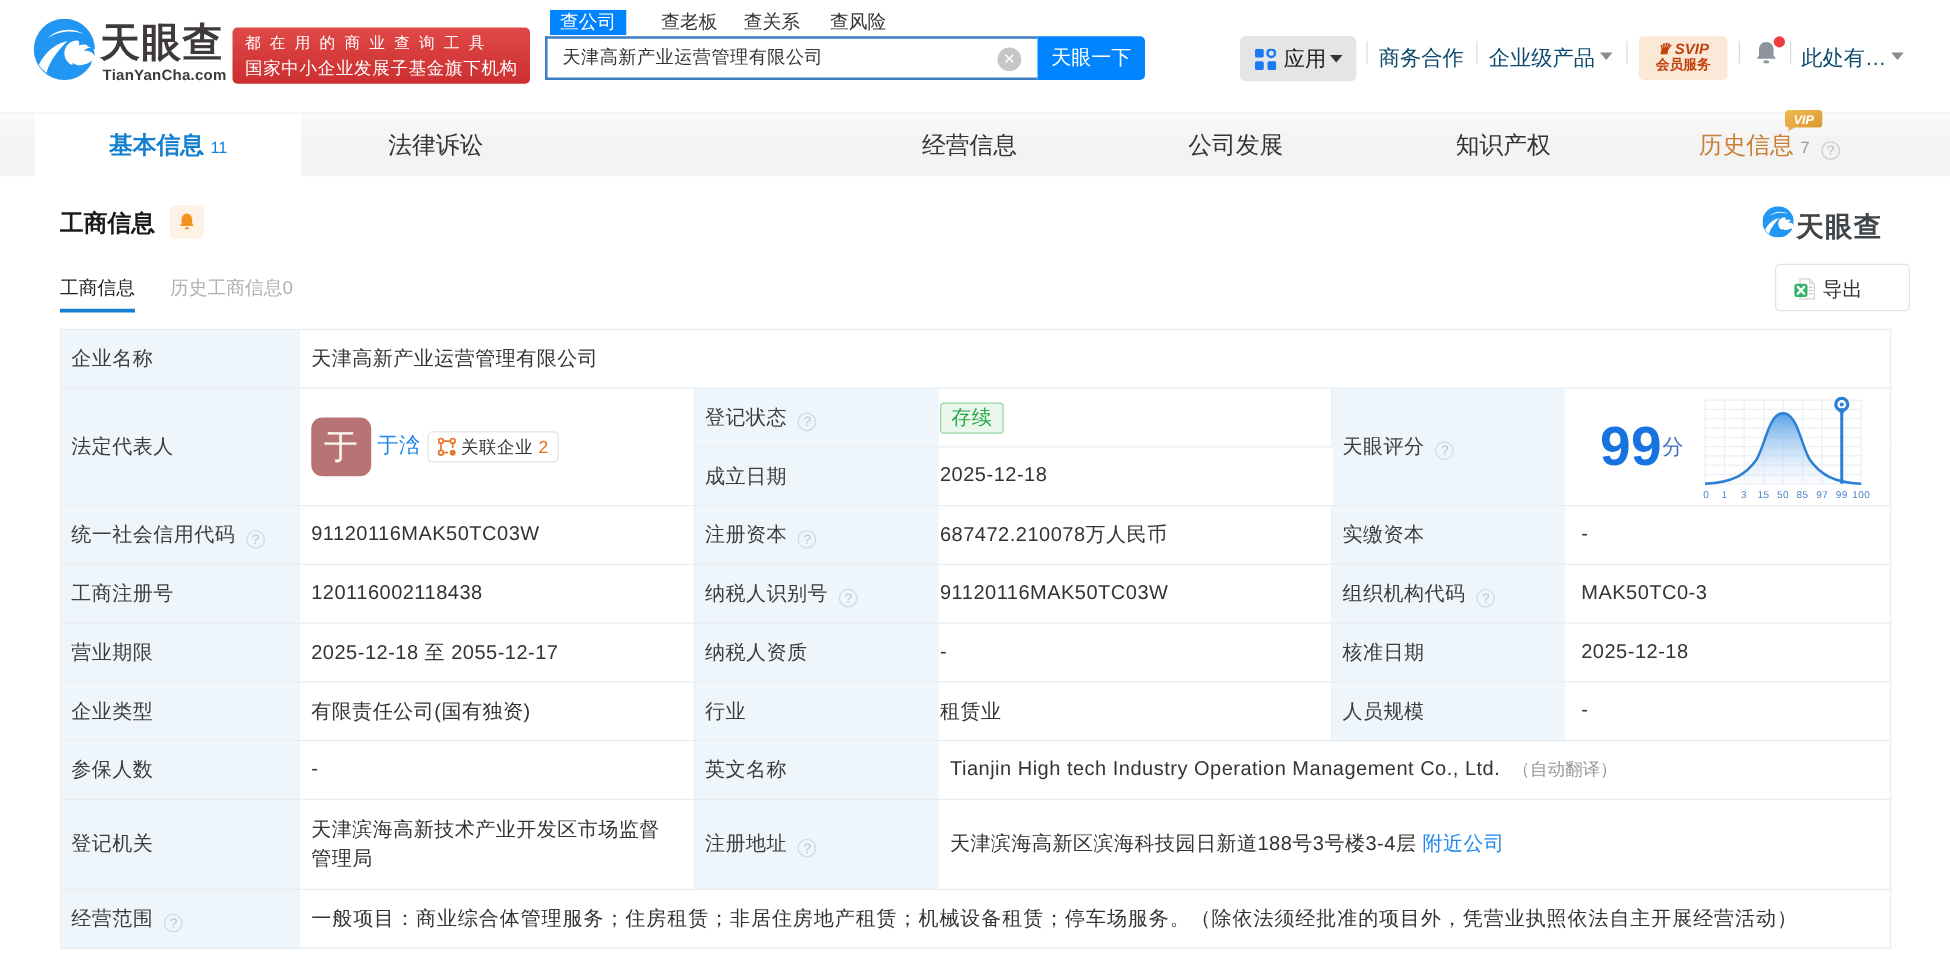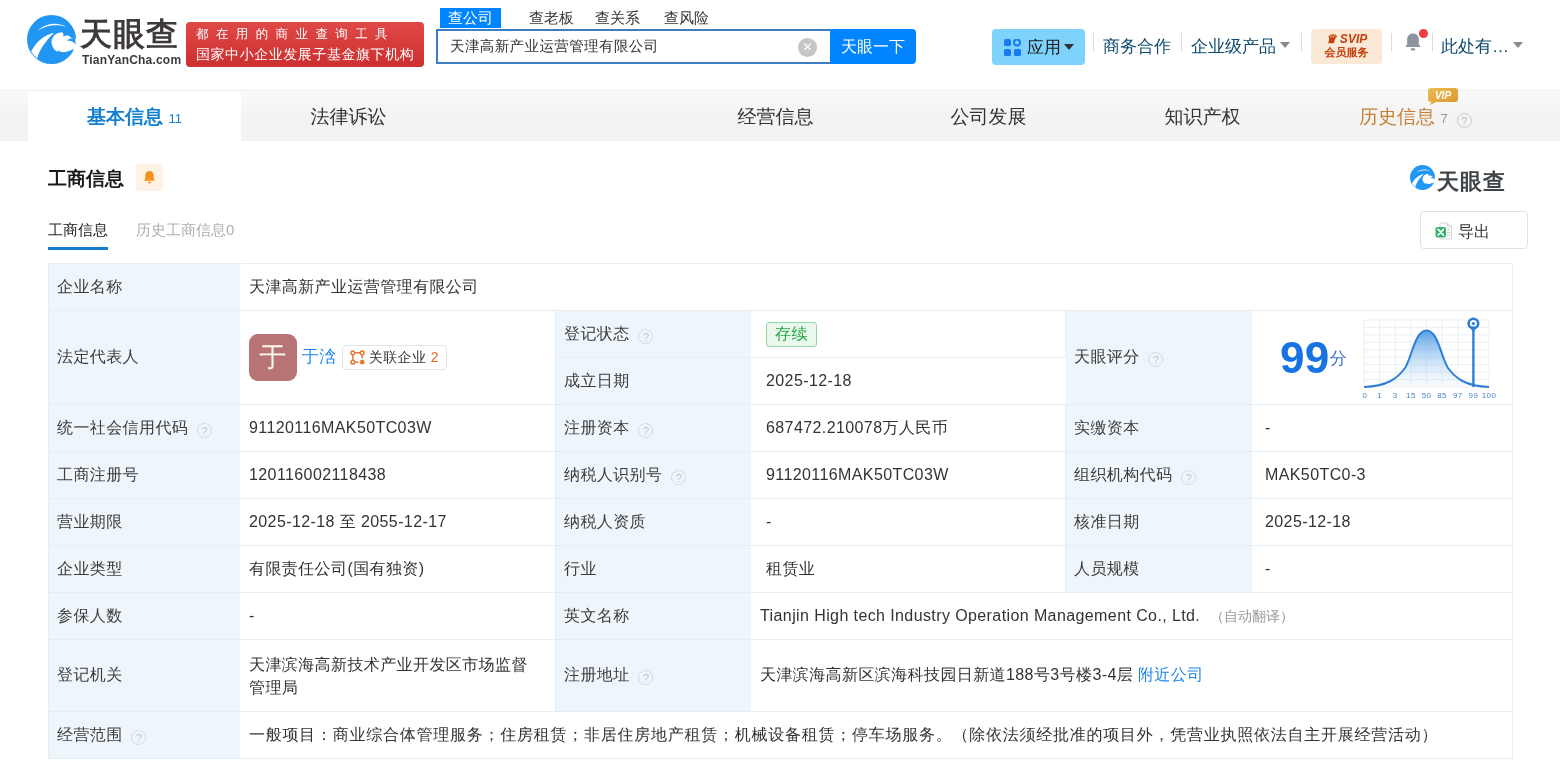--- a/index.html
+++ b/index.html
@@ -17,21 +17,21 @@
 
 
 #stabs { position:absolute; left:440px; top:8px; height:21px; }
 #stabs .st { display:inline-block; font-size:15px; color:#333; line-height:20px; padding:0 8px; }
 #stabs .st.on { background:#0084ff; color:#fff; }
 #sbox { position:absolute; left:436px; top:29px; width:394px; height:35px; background:#fff; border:2px solid #3d7dc2; border-right:none; line-height:31px; font-size:14.5px; color:#333; padding-left:12px; letter-spacing:0.4px; }
 #sclear { position:absolute; left:798px; top:38px; width:19px; height:19px; border-radius:50%; background:#c6c6c6; color:#fff; text-align:center; line-height:19px; font-size:12px; }
 #sbtn { position:absolute; left:830px; top:29px; width:86px; height:35px; background:#0084ff; color:#fff; font-size:16px; text-align:center; line-height:35px; border-radius:0 4px 4px 0; }
 
 
-#appbtn { position:absolute; left:992px; top:29px; width:93px; height:36px; background:#7dd3fc; border-radius:4px; }
+#appbtn { position:absolute; left:992px; top:29px; width:93px; height:36px; background:#e5e5e5; border-radius:4px; }
 #appbtn .t { position:absolute; left:35px; top:7px; font-size:17px; color:#1a1a1a; }
 #appbtn .c { position:absolute; left:72px; top:15px; }
 .sep { position:absolute; top:33px; width:1px; height:18px; background:#dcdcdc; }
 .hlink { position:absolute; top:35px; font-size:17px; color:#0c4a6e; }
 #svip { position:absolute; left:1311px; top:29px; width:71px; height:35px; background:#fbe9d8; border-radius:4px; color:#c2410c; text-align:center; }
 #svip .a { font-size:12px; font-weight:bold; font-style:italic; line-height:13px; margin-top:4px; }
 #svip .b { font-size:11px; font-weight:bold; line-height:12px; }
 .caret { display:inline-block; width:0; height:0; border-left:5px solid transparent; border-right:5px solid transparent; border-top:6px solid #595959; }
 
 
@@ -46,21 +46,21 @@
 #subTabs { position:absolute; left:48px; top:221px; font-size:15px; }
 #subTabs .a { color:#222; }
 #subTabs .b { position:absolute; left:88px; top:0; color:#b0b0b0; width:200px; }
 #subUnderline { position:absolute; left:48px; top:247px; width:60px; height:3px; background:#127fd0; }
 #exportBtn { position:absolute; left:1420px; top:211px; width:108px; height:38px; border:1px solid #e2e2e2; border-radius:4px; background:#fff; }
 #exportBtn .t { position:absolute; left:37px; top:10px; font-size:16px; color:#333; }
 
 
 #tbl { position:absolute; left:48px; top:263px; width:1464px; border-collapse:collapse; table-layout:fixed; }
 #tbl td { border:1px solid #e8edf2; font-size:16px; color:#333; vertical-align:middle; padding:0 8px; letter-spacing:0.4px; }
-#tbl td.v2 { padding-left:14px; }
+#tbl td.v2 { padding-left:0; }
 #tbl td.v3 { padding-left:12px; }
 #tbl td.lb { background:#eef6fc; border-left:1px solid #fff; border-right:1px solid #fff; color:#3c3c3c; }
 #tbl td.first { border-left:1px solid #e8edf2; }
 #tbl td.last { border-right:1px solid #e8edf2; }
 .qm { display:inline-block; width:15px; height:15px; border:1px solid #ccdce8; border-radius:50%; color:#b2c8d8; font-size:11px; line-height:14px; text-align:center; vertical-align:-2px; margin-left:4px; letter-spacing:0; }
 .badge-green { display:inline-block; background:#eaf7ec; border:1px solid #94d8a2; color:#28a846; border-radius:3px; font-size:16px; padding:1px 8px; }
 .avatar { display:inline-block; width:48px; height:47px; background:#b87474; color:#fdf8ee; border-radius:9px; text-align:center; line-height:47px; font-size:27px; vertical-align:middle; }
 .bluelink { color:#1e86ee; }
 .rel { display:inline-block; border:1px solid #e4e4e4; border-radius:4px; height:25px; line-height:23px; font-size:14px; color:#333; padding:0 7px; background:#fff; vertical-align:middle; }
 .rel .n { color:#e46b1d; }

